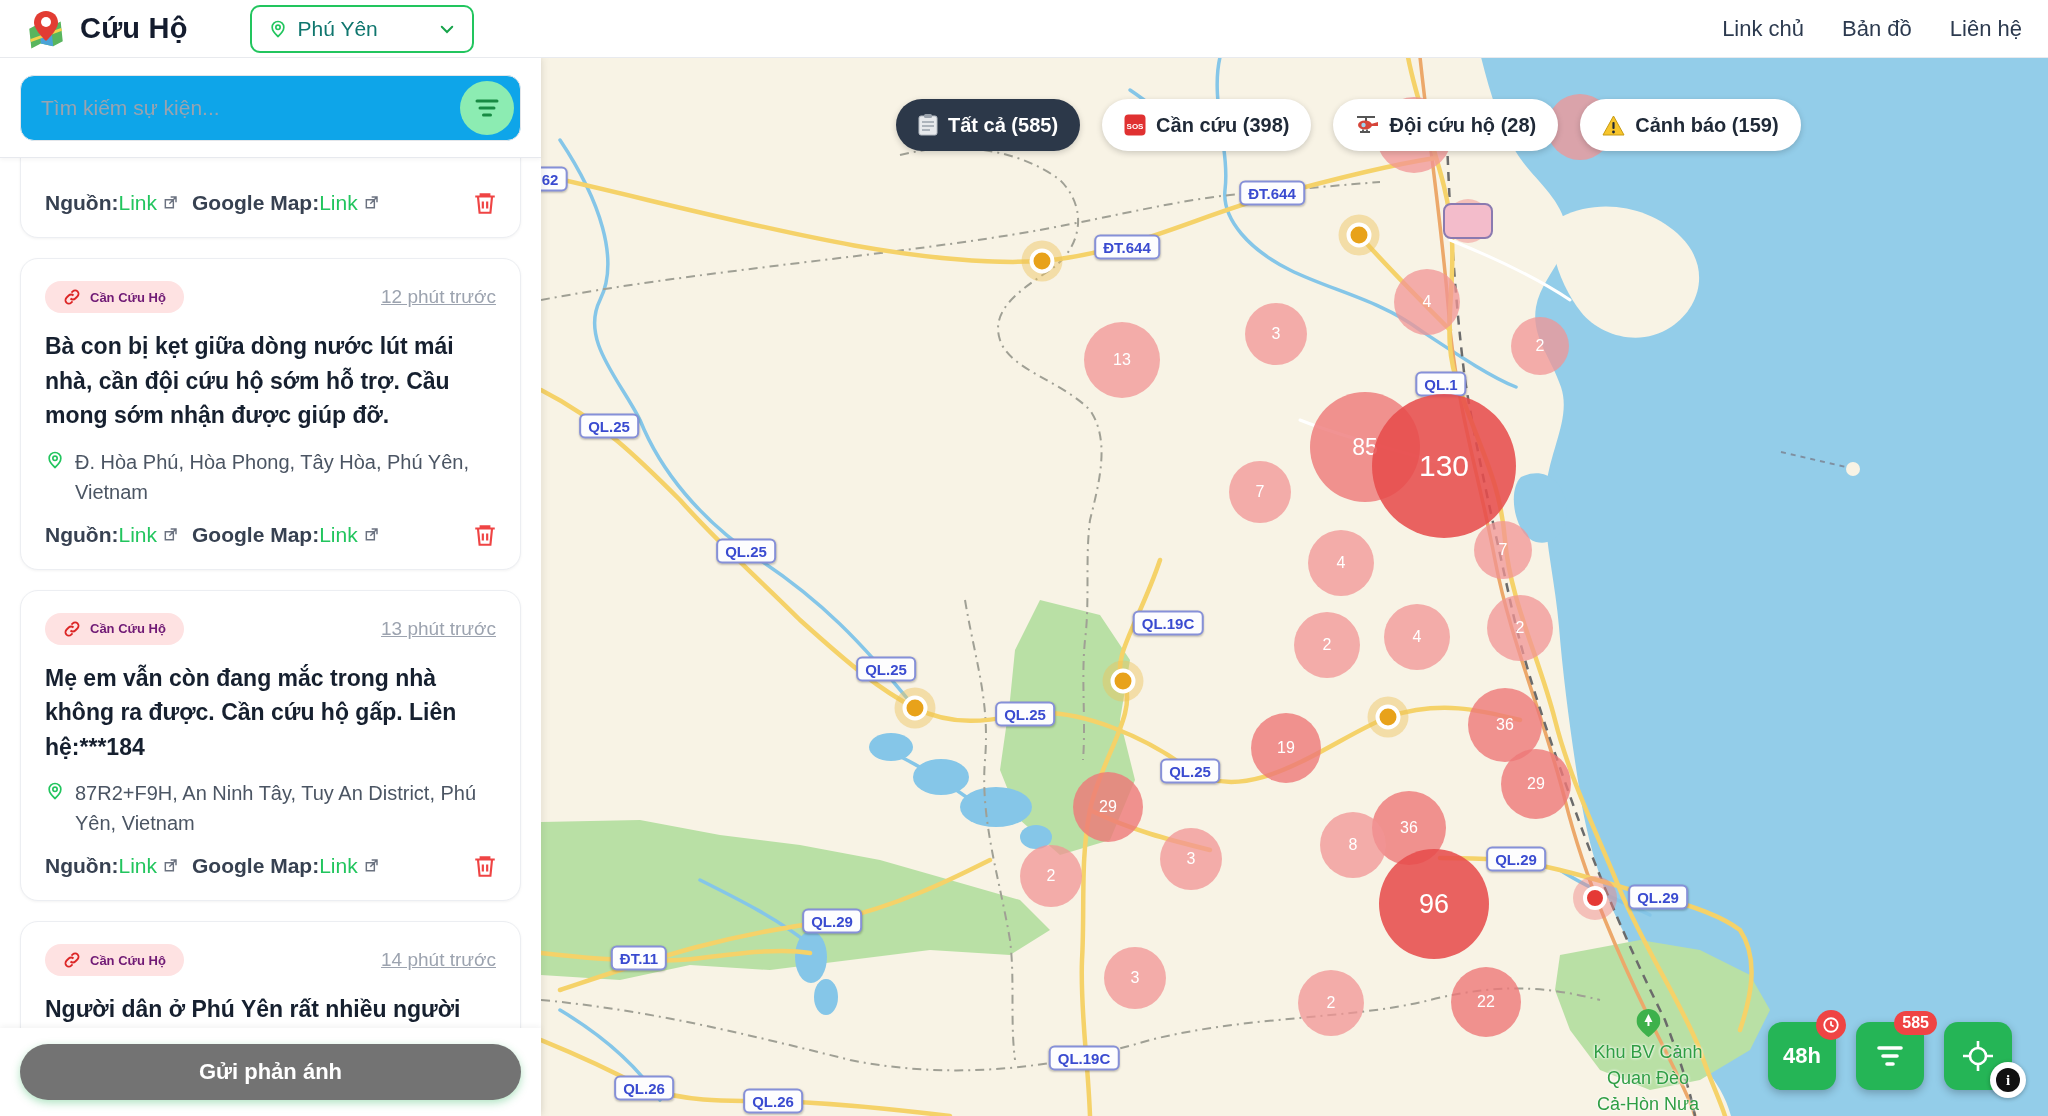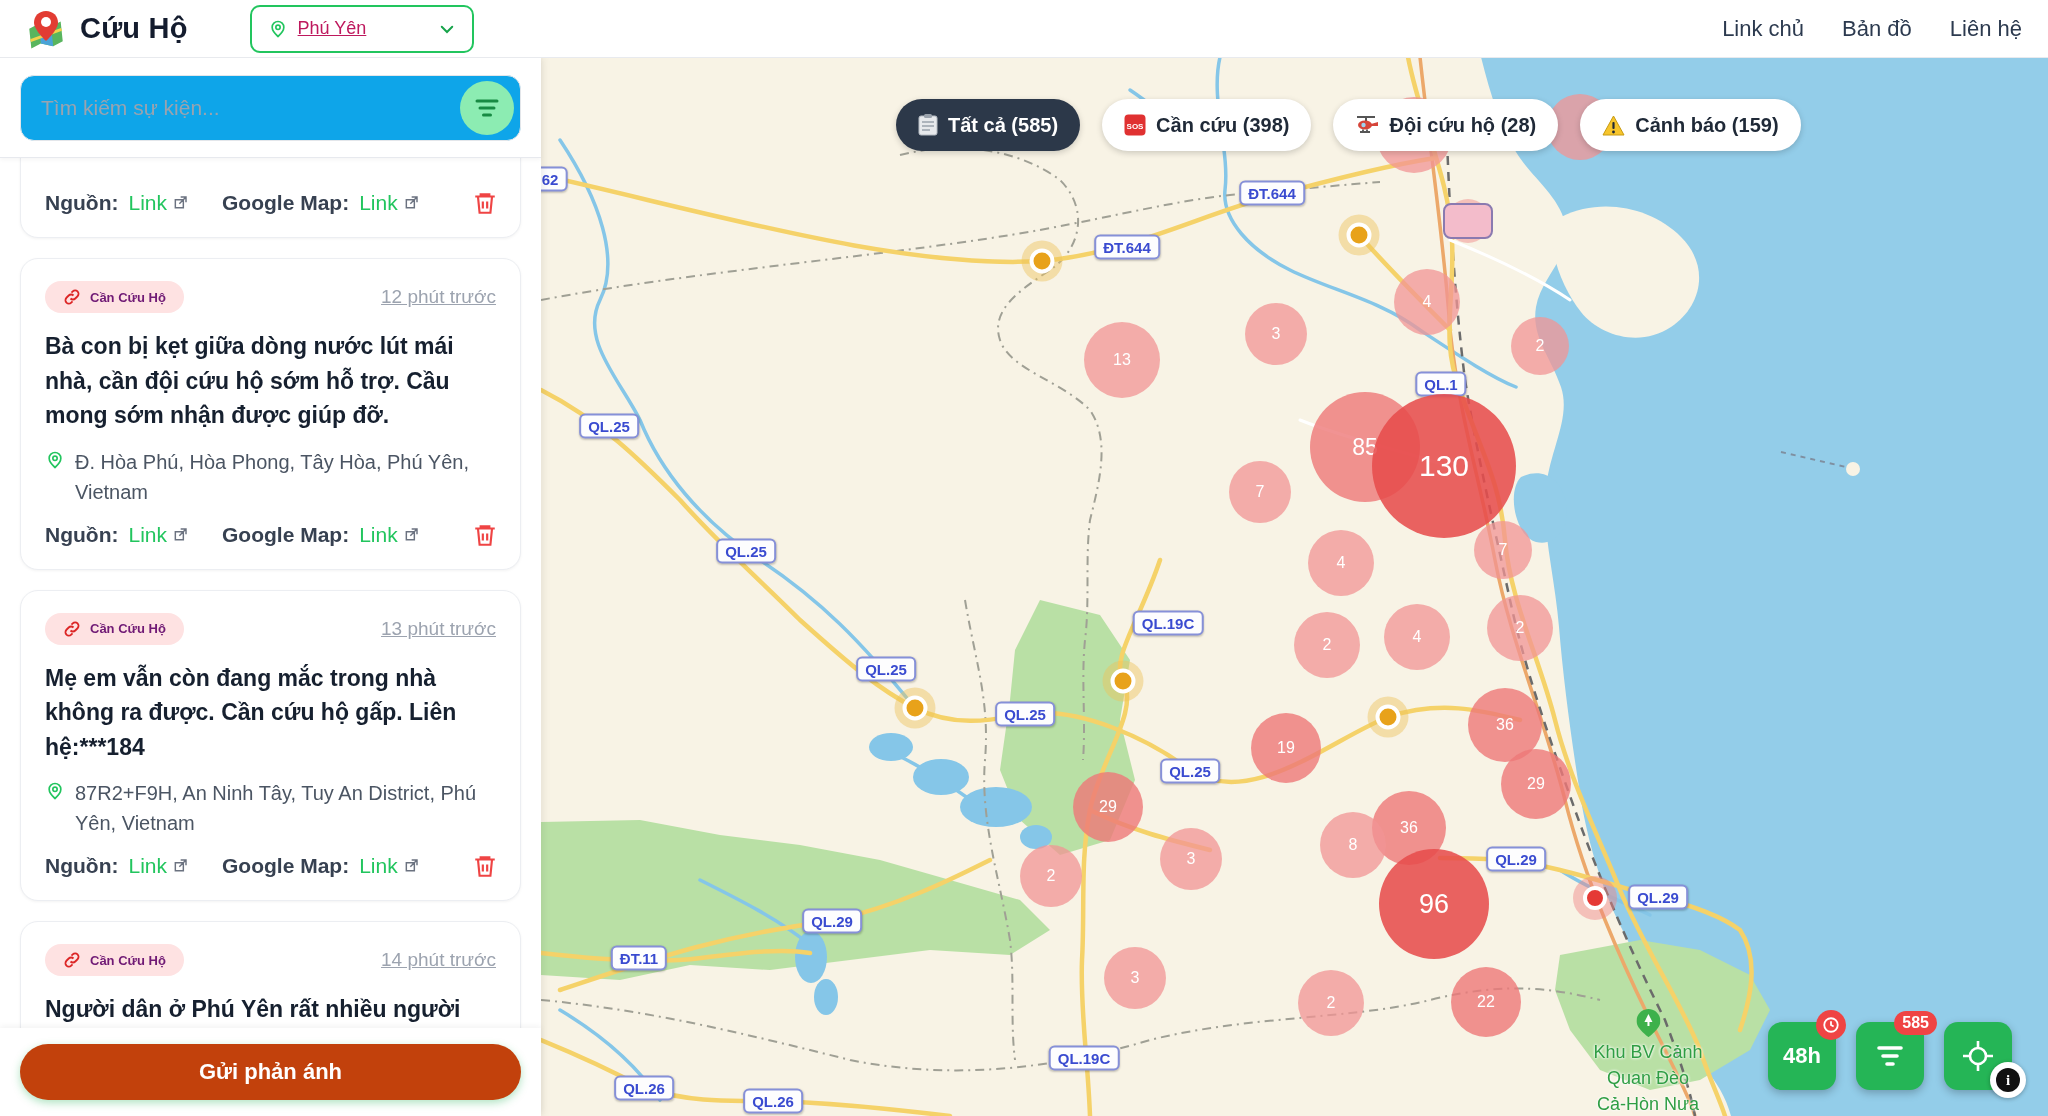--- a/index.html
+++ b/index.html
@@ -5,21 +5,21 @@
   html,body{margin:0;padding:0;}
   body{width:2048px;height:1116px;overflow:hidden;position:relative;
        font-family:"Liberation Sans","DejaVu Sans",sans-serif;background:#fff;}
   
   .header{position:absolute;left:0;top:0;width:2048px;height:57px;background:#fff;
           border-bottom:1px solid #e8eaee;display:flex;align-items:center;z-index:60;}
   .logo{margin-left:26px;width:40px;height:40px;}
   .app-title{font-size:29px;font-weight:800;color:#141c2e;margin-left:14px;letter-spacing:.2px;}
   .loc-select{margin-left:62px;height:44px;border:2px solid #22c55e;border-radius:10px;
               display:flex;align-items:center;gap:10px;padding:0 16px;width:188px;background:#fff;cursor:pointer;}
-  .loc-select .loc-text{font-size:18px;color:#be185d;flex:1;text-decoration:underline;}
+  .loc-select .loc-text{font-size:21px;color:#0f766e;flex:1;}
   .nav{margin-left:auto;margin-right:26px;display:flex;gap:38px;}
   .nav a{font-size:22px;color:#2c3a4f;text-decoration:none;font-weight:500;}
   
   .sidebar{position:absolute;left:0;top:57px;width:541px;height:1059px;background:#fff;z-index:50;
            box-shadow:2px 0 8px rgba(0,0,0,.08);display:flex;flex-direction:column;}
   .search-wrap{padding:18px 20px 16px;background:#fff;border-bottom:1px solid #e7e9ee;
                box-shadow:0 2px 4px rgba(0,0,0,.04);z-index:5;}
   .search-box{position:relative;height:64px;border:1px solid #e3e6ea;border-radius:14px;background:#0ea5e9;
               display:flex;align-items:center;}
   .search-box input{border:0;outline:0;background:transparent;font-size:21px;color:#374151;
@@ -31,28 +31,28 @@
   .card{position:relative;border:1px solid #eceef2;border-radius:18px;padding:22px 24px;margin-top:20px;
         background:#fff;box-shadow:0 1px 3px rgba(0,0,0,.05);}
   .card.partial{margin-top:-64px;padding-top:80px;}
   .card-top{display:flex;align-items:center;justify-content:space-between;}
   .badge{display:inline-flex;align-items:center;gap:9px;background:#fee2e2;color:#701a75;
          font-size:13px;font-weight:600;border-radius:999px;padding:7px 18px;}
   .time{font-size:19px;color:#9ca3af;text-decoration:underline;}
   .card-title{font-size:23px;font-weight:700;color:#16202f;line-height:1.5;margin-top:16px;}
   .loc-row{display:flex;gap:10px;margin-top:14px;font-size:20px;color:#4b5563;line-height:1.5;}
   .loc-row svg{flex:none;margin-top:3px;}
-  .links-row{display:flex;align-items:center;gap:10px;margin-top:16px;font-size:21px;color:#374151;flex-wrap:wrap;}
+  .links-row{display:flex;align-items:center;margin-top:16px;font-size:21px;color:#374151;flex-wrap:wrap;}
   .links-row .lbl{font-weight:700;color:#374151;}
   .links-row .lnk{color:#22c55e;font-weight:500;display:inline-flex;align-items:center;gap:5px;cursor:pointer;}
   .links-row .gap{width:14px;}
   .trash{position:absolute;right:20px;bottom:16px;background:none;border:0;cursor:pointer;padding:2px;}
   .bottom-bar{height:88px;background:#fff;display:flex;align-items:center;padding:0 20px;
               box-shadow:0 -2px 6px rgba(0,0,0,.05);z-index:6;}
-  .submit-btn{width:100%;height:56px;border:0;border-radius:999px;background:#c2410c;color:#fff;
+  .submit-btn{width:100%;height:56px;border:0;border-radius:999px;background:#737373;color:#fff;
               font-size:22px;font-weight:600;cursor:pointer;font-family:inherit;
               box-shadow:0 3px 8px rgba(29,176,79,.35);}
   
   .map{position:absolute;left:541px;top:57px;width:1507px;height:1059px;overflow:hidden;background:#f8f3e5;}
   .map svg.base{position:absolute;left:0;top:0;}
   .road-label{position:absolute;transform:translate(-50%,-50%);background:#fdfdfe;border:2px solid #8690d8;
               color:#3a4bd0;font-weight:700;font-size:15px;padding:0 7px;line-height:21px;border-radius:6px;
               box-shadow:0 1px 2px rgba(0,0,0,.2);white-space:nowrap;z-index:5;}
   .poi{position:absolute;z-index:5;text-align:center;color:#2f9e44;font-size:18px;line-height:1.45;font-weight:500;
        transform:translate(-50%,0);text-shadow:0 0 3px #fff,0 0 3px #fff;}

